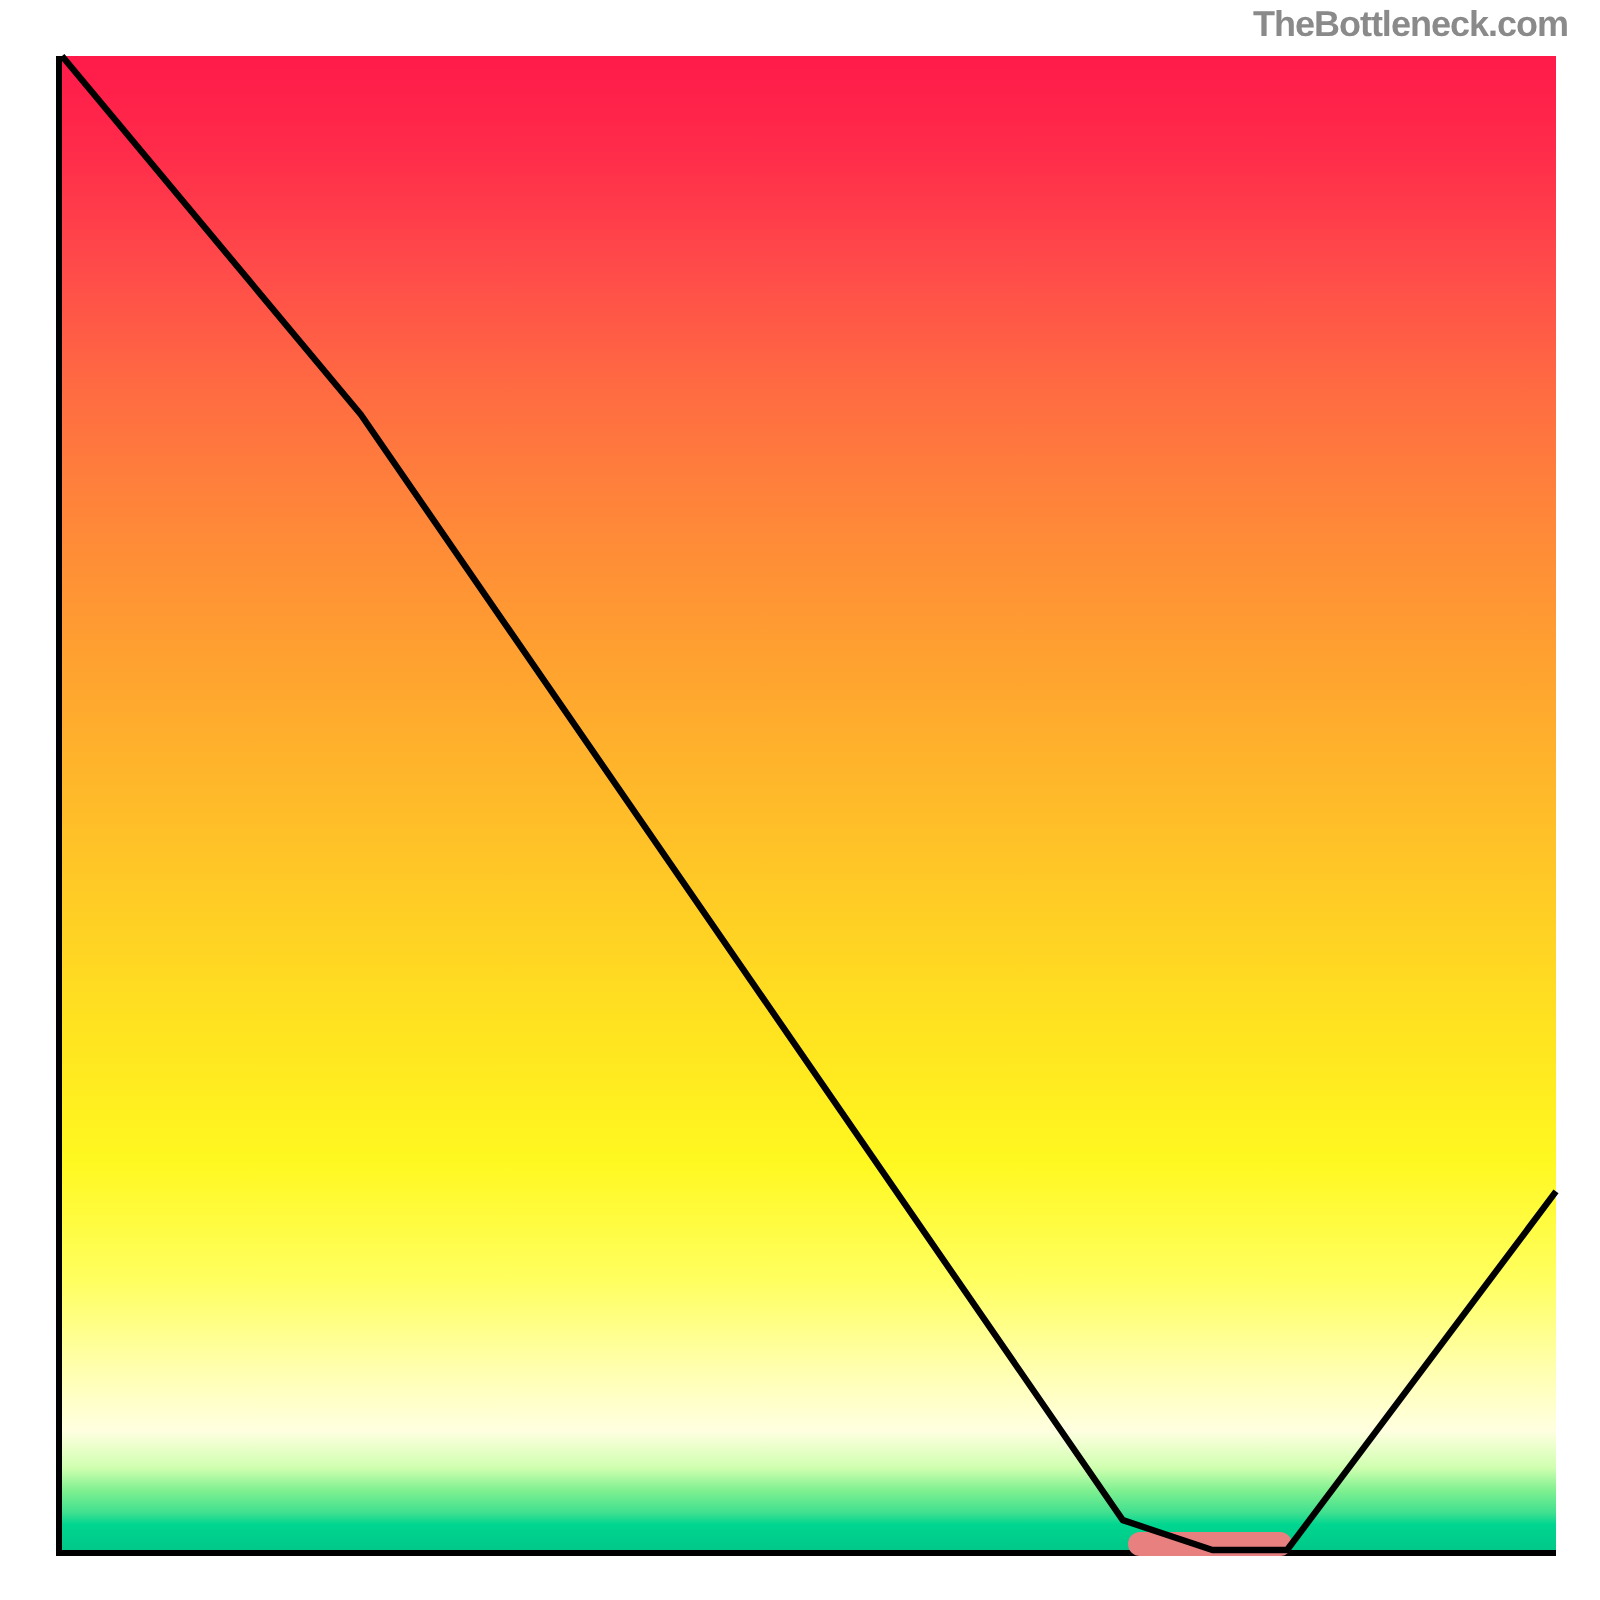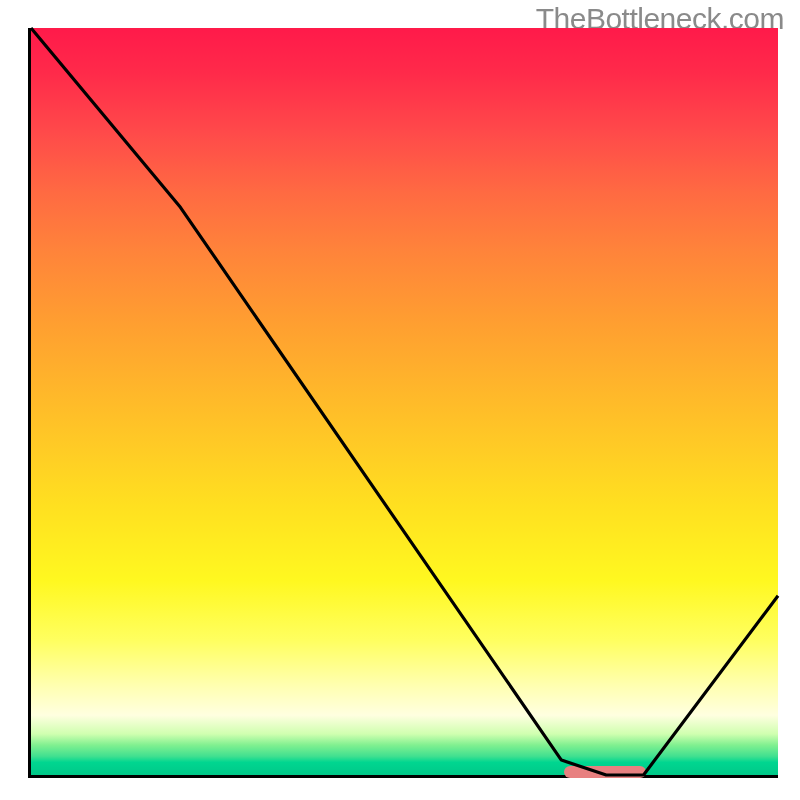--- a/index.html
+++ b/index.html
@@ -7,22 +7,22 @@
     width: 800px;
     height: 800px;
     background: #ffffff;
     position: relative;
     font-family: Arial, sans-serif;
   }
   .watermark {
     position: absolute;
     top: 2px;
     right: 16px;
-    font-size: 30px;
-    font-weight: normal;
+    font-size: 18px;
+    font-weight: bold;
     color: #8a8a8a;
     letter-spacing: -0.5px;
   }
   .plot-area {
     position: absolute;
     left: 28px;
     top: 28px;
     width: 750px;
     height: 750px;
     border-left: 3px solid #000;

